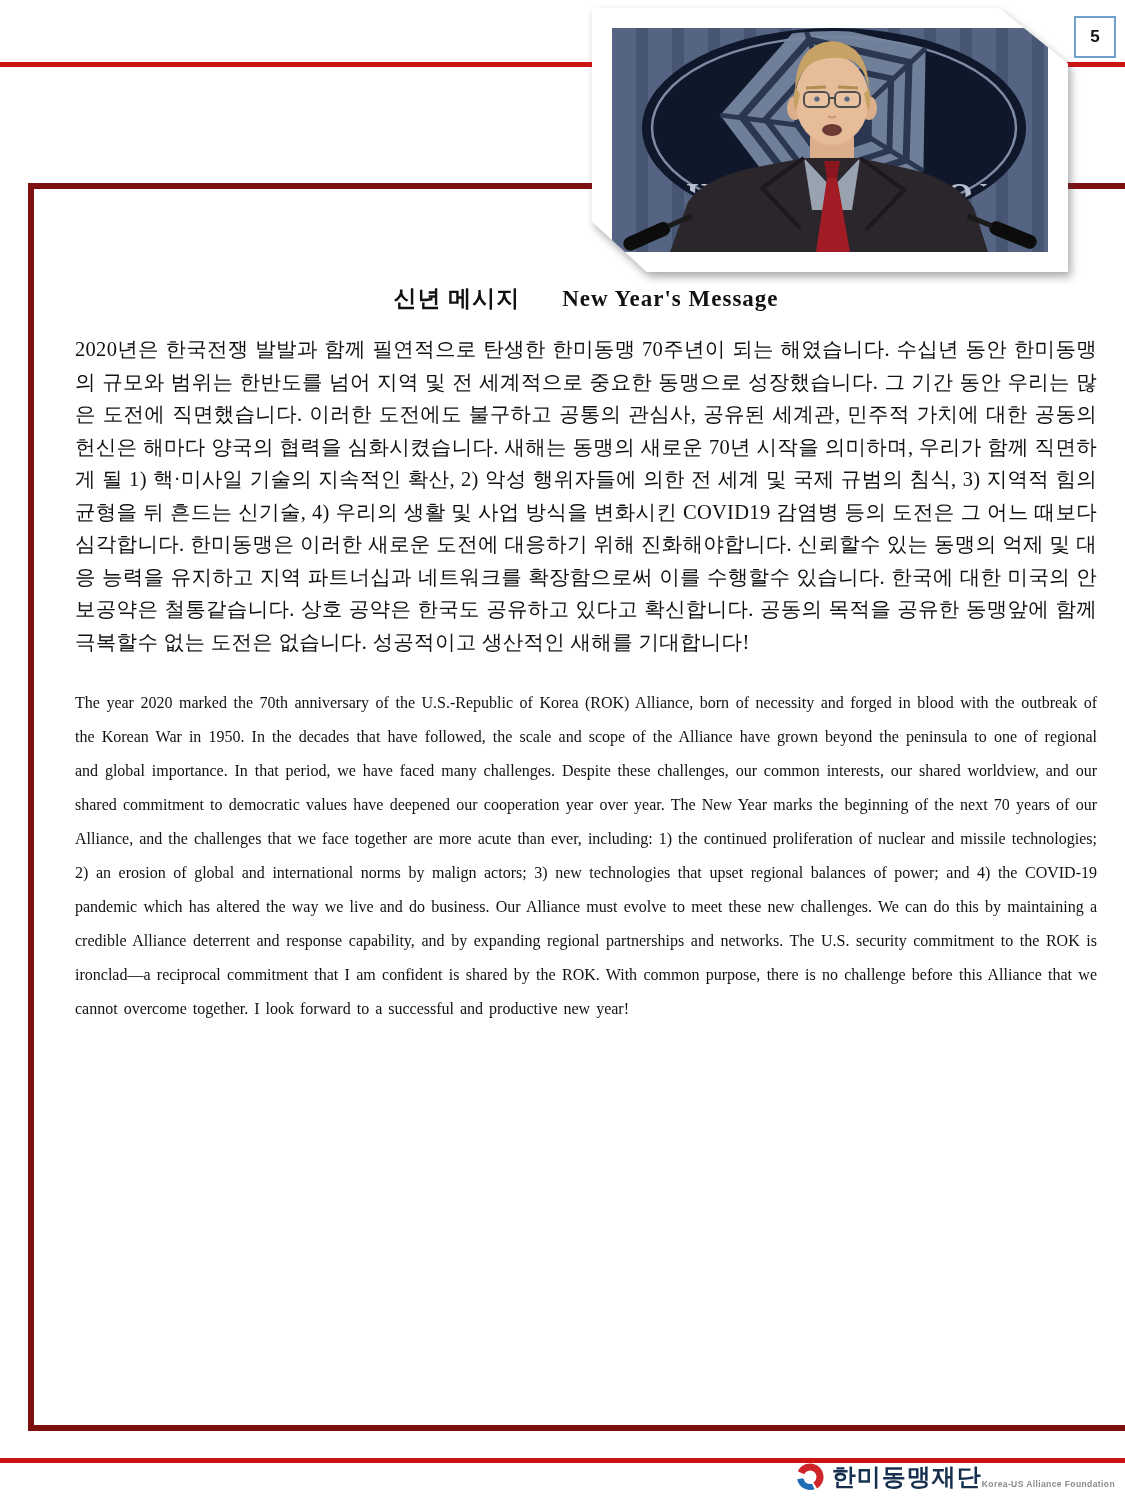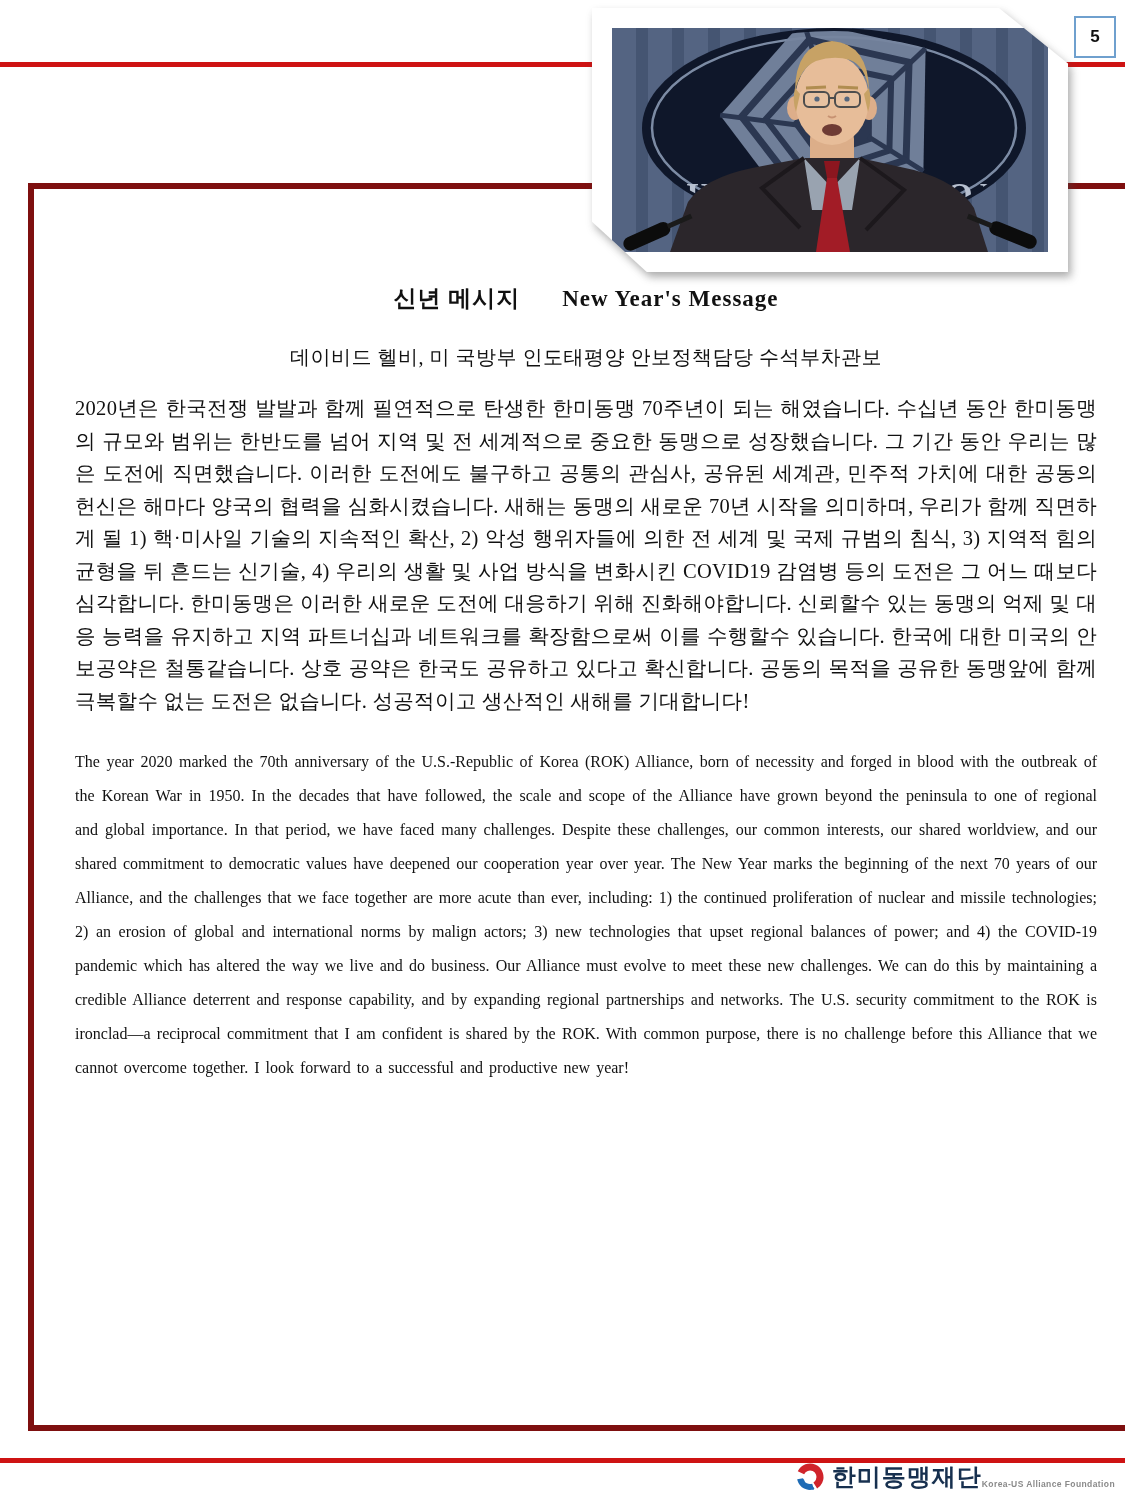--- a/index.html
+++ b/index.html
@@ -57,21 +57,20 @@
 
 <div class="page">
 
   <div class="rule top"></div>
 
   <div class="content-box">
     <div class="content-inner">
       <div class="msg-title">
         <span>신년 메시지</span><span class="title-gap"></span><span>New Year's Message</span>
       </div>
-      <div class="author-ko">데이비드 헬비, 미 국방부 인도태평양 안보정책담당 수석부차관보</div>
       <div class="para ko">2020년은 한국전쟁 발발과 함께 필연적으로 탄생한 한미동맹 70주년이 되는 해였습니다. 수십년 동안 한미동맹의 규모와 범위는 한반도를 넘어 지역 및 전 세계적으로 중요한 동맹으로 성장했습니다. 그 기간 동안 우리는 많은 도전에 직면했습니다. 이러한 도전에도 불구하고 공통의 관심사, 공유된 세계관, 민주적 가치에 대한 공동의 헌신은 해마다 양국의 협력을 심화시켰습니다. 새해는 동맹의 새로운 70년 시작을 의미하며, 우리가 함께 직면하게 될 1) 핵·미사일 기술의 지속적인 확산, 2) 악성 행위자들에 의한 전 세계 및 국제 규범의 침식, 3) 지역적 힘의 균형을 뒤 흔드는 신기술, 4) 우리의 생활 및 사업 방식을 변화시킨 COVID19 감염병 등의 도전은 그 어느 때보다 심각합니다. 한미동맹은 이러한 새로운 도전에 대응하기 위해 진화해야합니다. 신뢰할수 있는 동맹의 억제 및 대응 능력을 유지하고 지역 파트너십과 네트워크를 확장함으로써 이를 수행할수 있습니다. 한국에 대한 미국의 안보공약은 철통같습니다. 상호 공약은 한국도 공유하고 있다고 확신합니다. 공동의 목적을 공유한 동맹앞에 함께 극복할수 없는 도전은 없습니다. 성공적이고 생산적인 새해를 기대합니다!</div>
       <div class="para en">The year 2020 marked the 70th anniversary of the U.S.-Republic of Korea (ROK) Alliance, born of necessity and forged in blood with the outbreak of the Korean War in 1950.  In the decades that have followed, the scale and scope of the Alliance have grown beyond the peninsula to one of regional and global importance.  In that period, we have faced many challenges.  Despite these challenges, our common interests, our shared worldview, and our shared commitment to democratic values have deepened our cooperation year over year.  The New Year marks the beginning of the next 70 years of our Alliance, and the challenges that we face together are more acute than ever, including: 1) the continued proliferation of nuclear and missile technologies; 2) an erosion of global and international norms by malign actors; 3) new technologies that upset regional balances of power; and 4) the COVID-19 pandemic which has altered the way we live and do business.  Our Alliance must evolve to meet these new challenges.  We can do this by maintaining a credible Alliance deterrent and response capability, and by expanding regional partnerships and networks.  The U.S. security commitment to the ROK is ironclad—a reciprocal commitment that I am confident is shared by the ROK.  With common purpose, there is no challenge before this Alliance that we cannot overcome together.  I look forward to a successful and productive new year!</div>
     </div>
   </div>
 
   <div class="photo-wrap">
     <div class="photo-frame">
       <svg viewBox="0 0 436 224" preserveAspectRatio="none">
         <defs>
           <pattern id="curtain" width="36" height="224" patternUnits="userSpaceOnUse">

